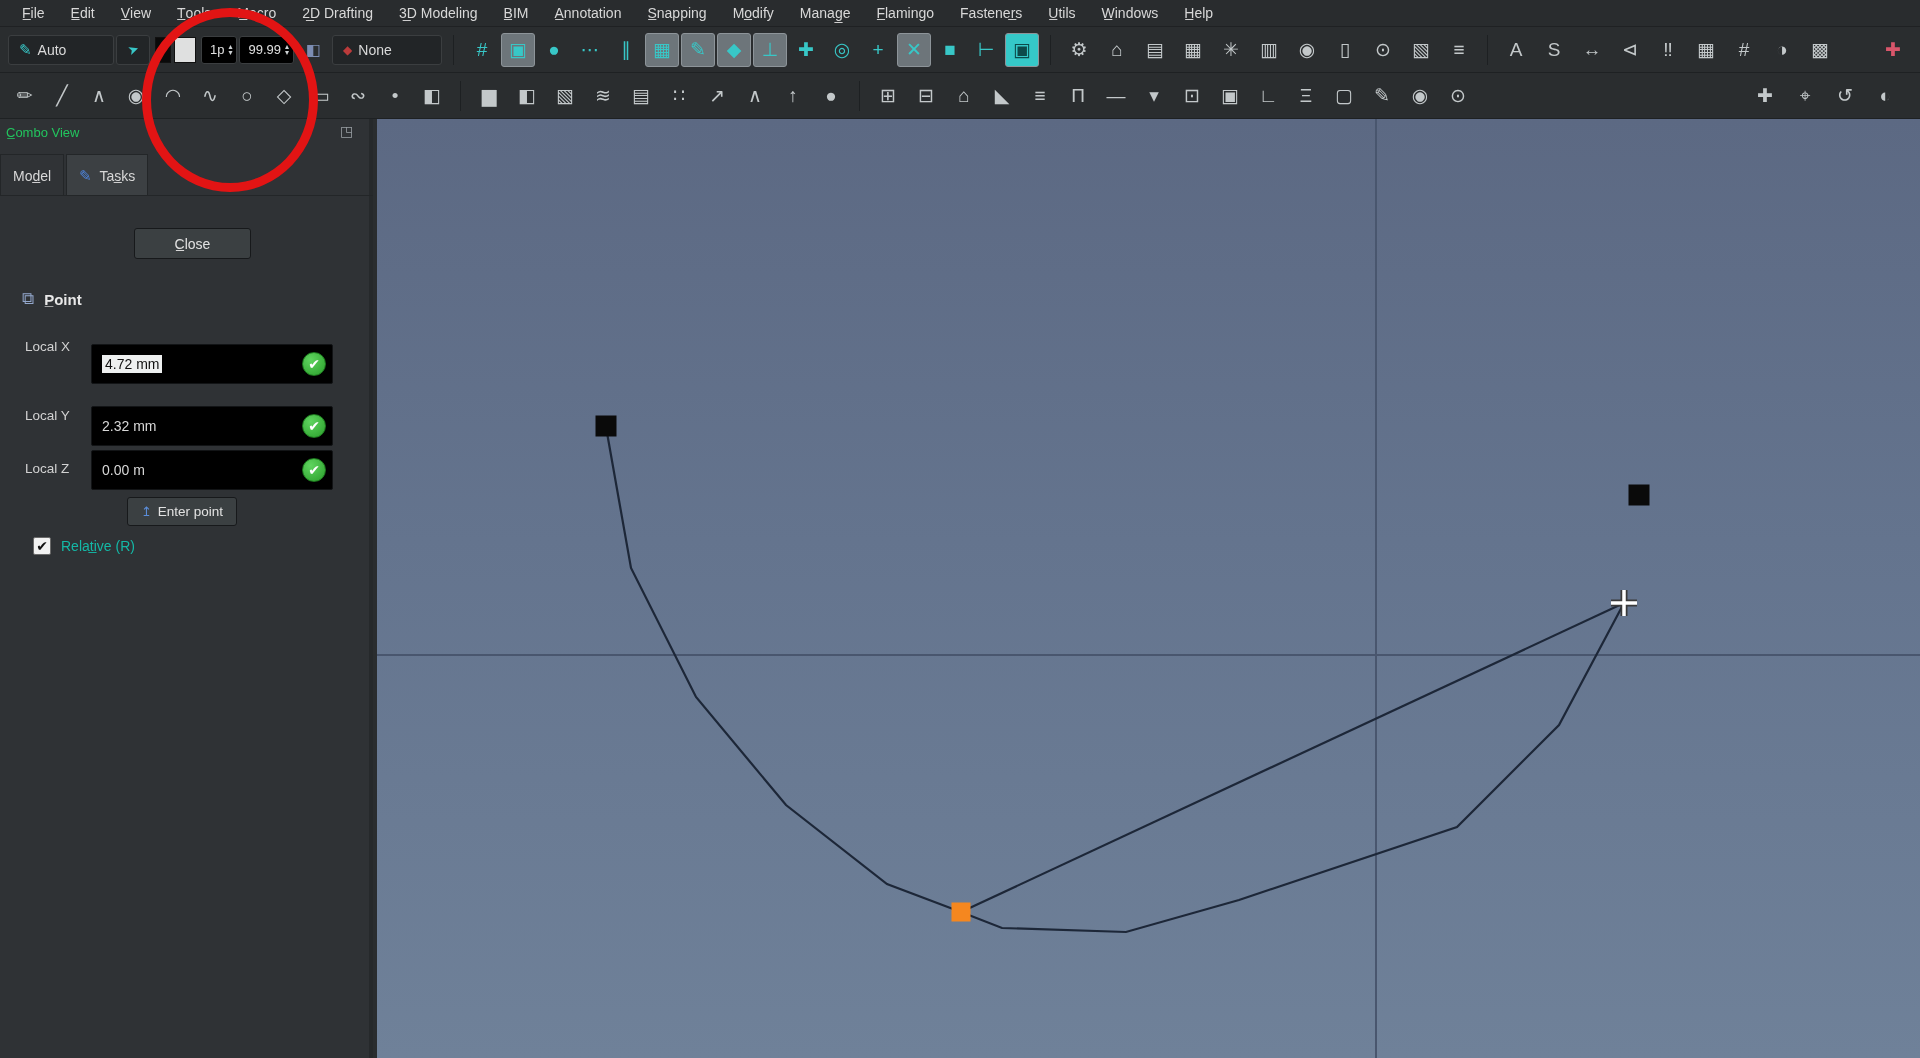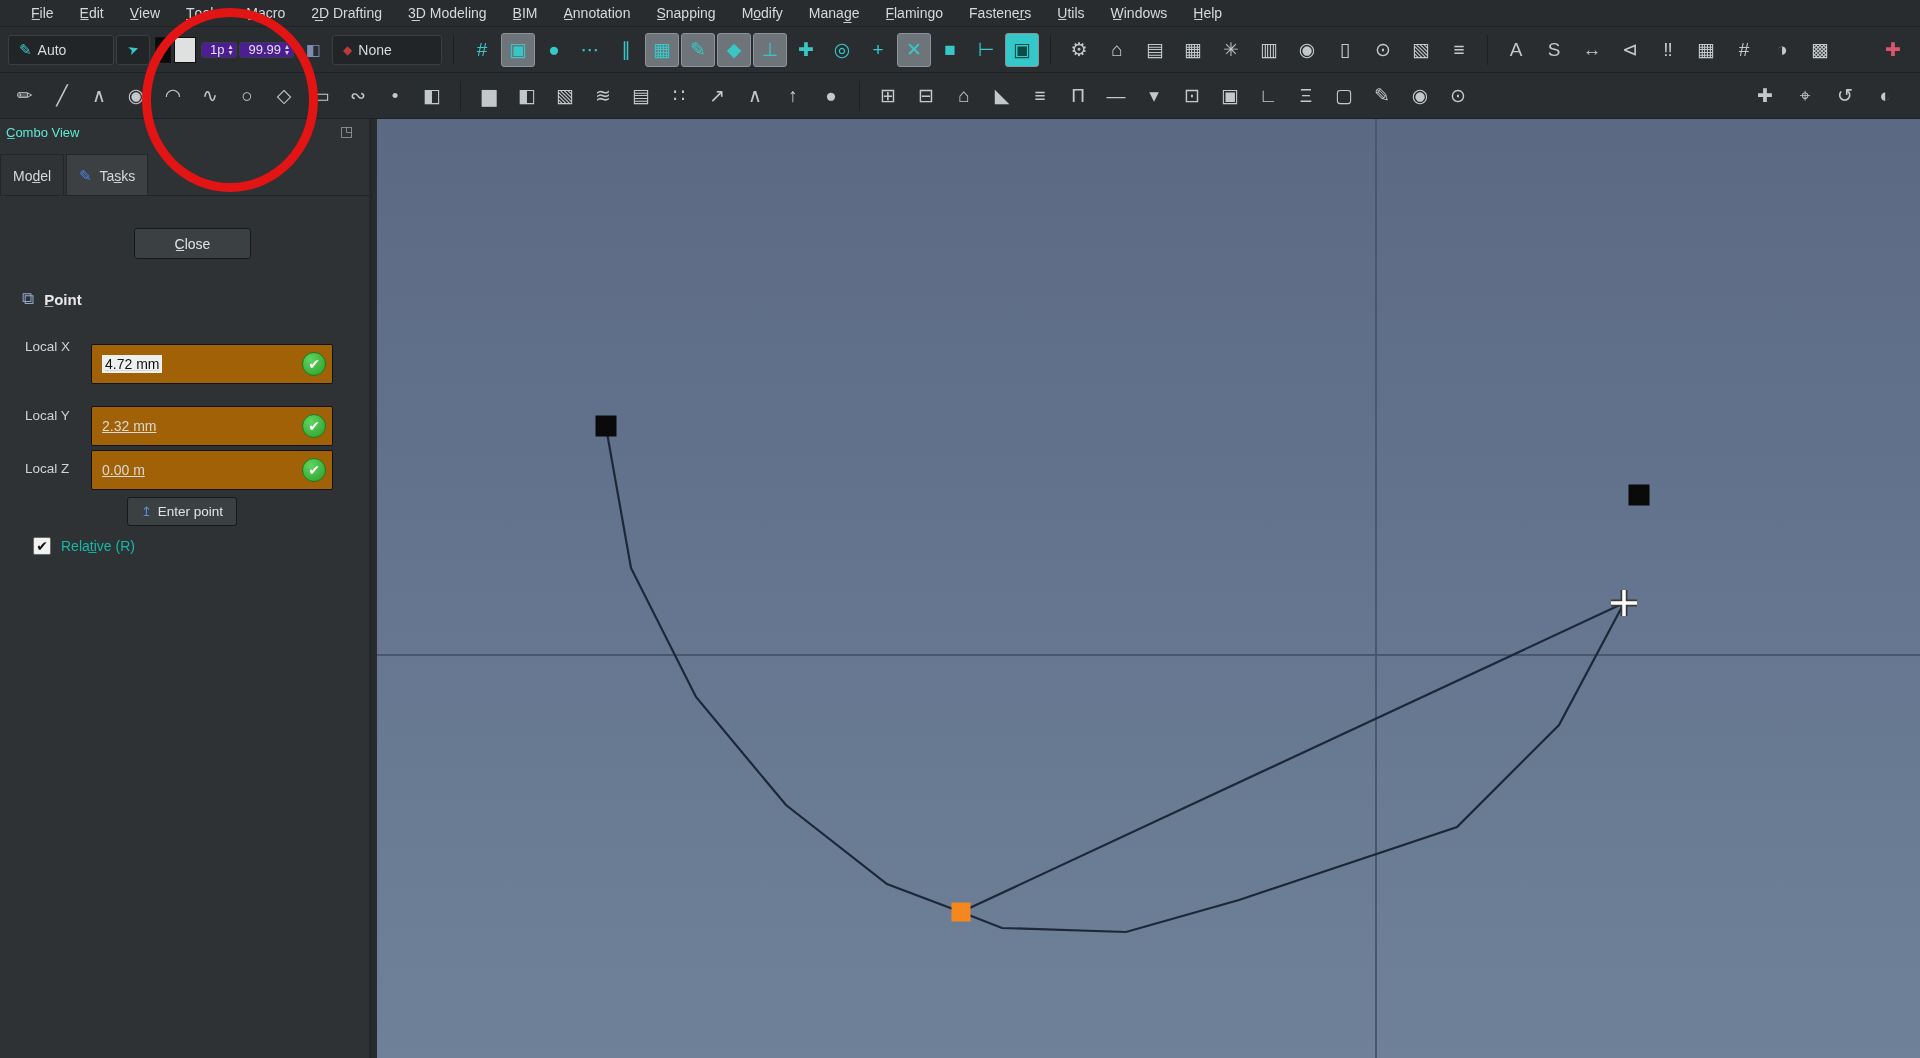--- a/index.html
+++ b/index.html
@@ -2,74 +2,74 @@
 <html><head>
 <meta charset="utf-8">
 <style>
   * { margin:0; padding:0; box-sizing:border-box; }
   html,body { width:1920px; height:1058px; overflow:hidden; background:#2a2d2f;
               font-family:"Liberation Sans","DejaVu Sans",sans-serif; color:#d6d6d6; }
 
   
   #menubar { position:absolute; left:0; top:0; width:1920px; height:27px;
              background:#292c2e; border-bottom:1px solid #1f2123;
-             display:flex; align-items:center; padding-left:18px; }
+             display:flex; align-items:center; padding-left:9px; }
   .mitem { padding:0 13px; font-size:14px; color:#d8d8d8; cursor:default; }
 
   
   .toolbar { position:absolute; left:0; width:1920px; height:46px; background:#2a2d2f;
              border-bottom:1px solid #1e2123; display:flex; align-items:center;
              padding:0 8px; gap:2px; }
   #toolbar1 { top:27px; }
   #toolbar2 { top:73px; }
   .sep { width:1px; height:30px; background:#1d2022; margin:0 9px; flex:0 0 auto; }
   .tbtn { width:34px; height:34px; display:flex; align-items:center; justify-content:center;
           font-size:19px; color:#c3c8ca; border-radius:3px; flex:0 0 auto; cursor:default; }
   .tbtn.active { background:#6d757a; border:1px solid #8d9499; color:#d9f4f4; }
   .tbtn.teal { color:#38c7c7; }
   .tbtn.fill { background:#35c8c8; color:#0d4a4a; border:1px solid #8d9499; }
 
   .tray-btn { height:30px; background:#222527; border:1px solid #3b3e40; border-radius:3px;
               display:flex; align-items:center; gap:6px; padding:0 10px; font-size:14px;
               color:#dadada; flex:0 0 auto; }
   .swatch { height:26px; border:1px solid #111; flex:0 0 auto; }
-  .spinner { height:16px; background:#4c1d95; border:1px solid #3b3e40; border-radius:3px;
+  .spinner { height:28px; background:#000000; border:1px solid #3b3e40; border-radius:3px;
              display:flex; align-items:center; padding:0 4px 0 8px; gap:4px; font-size:13px;
              color:#e0e0e0; flex:0 0 auto;justify-content:flex-end; }
   .spin-arrows { display:flex; flex-direction:column; line-height:6px; font-size:8px; color:#cfd3d5; }
   .spin-arrows span { cursor:default; }
 
   
   #main { position:absolute; top:119px; left:0; width:1920px; height:939px; }
 
   #side-panel { position:absolute; left:0; top:0; width:373px; height:939px;
                 background:#2f3235; border-right:4px solid #26292b; }
-  .panel-title { position:absolute; left:6px; top:6px; font-size:13px; color:#5eead4; }
+  .panel-title { position:absolute; left:6px; top:6px; font-size:13px; color:#22c55e; }
   .float-icon { position:absolute; left:340px; top:4px; font-size:14px; color:#9aa0a4; }
 
   .tab { position:absolute; top:35px; height:42px; display:flex; align-items:center;
          gap:8px; padding:0 12px; font-size:14px; background:#35383b;
          border:1px solid #232628; border-bottom:none; color:#d8d8d8; }
   #tab-model { left:0; background:#303336; }
   #tab-tasks { left:66px; background:#3c4043; }
   .tab .pencil { color:#4d82d8; font-size:15px; }
   .tab-base { position:absolute; left:0; top:76px; width:373px; height:1px; background:#232628; }
 
   .btn { background:#3b4042; border:1px solid #17191b; border-radius:3px; color:#e2e2e2;
          font-size:14px; display:flex; align-items:center; justify-content:center; gap:6px; }
   #close-btn { position:absolute; left:134px; top:109px; width:117px; height:31px; }
 
   #point-header { position:absolute; left:22px; top:170px; display:flex; align-items:center; gap:10px; }
   #point-header .sect-icon { font-size:17px; color:#93a7cc; }
   #point-header .sect-label { font-size:15px; font-weight:bold; color:#e8e8e8; }
 
   .field-label { position:absolute; left:25px; font-size:13.5px; color:#d2d2d2; }
-  .field-box { position:absolute; left:91px; width:242px; height:40px; background:#a16207;
+  .field-box { position:absolute; left:91px; width:242px; height:40px; background:#000000;
                border:1px solid #121416; border-radius:2px; display:flex; align-items:center;
-               padding-left:10px; font-size:14px; color:#d8d8d8;text-decoration:underline; }
+               padding-left:10px; font-size:14px; color:#d8d8d8; }
   .field-value.selected { background:#eef0f0; color:#101010; padding:1px 3px; }
   .check-icon { position:absolute; right:6px; top:7px; width:24px; height:24px; border-radius:50%;
                 background:radial-gradient(circle at 35% 30%, #5fd45f, #2a9e2b); color:#fff;
                 font-size:14px; display:flex; align-items:center; justify-content:center;
                 border:1px solid #1d7a1e; }
 
   #enter-point-btn { position:absolute; left:127px; top:378px; width:110px; height:29px; font-size:13.5px; }
   #enter-point-btn .ep-icon { color:#5b8dd9; font-size:13px; }
 
   #relative-row { position:absolute; left:33px; top:418px; display:flex; align-items:center; gap:10px; }

